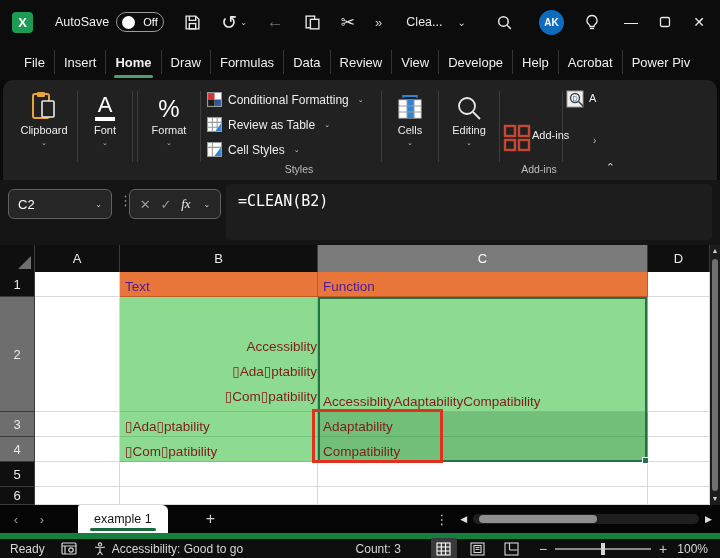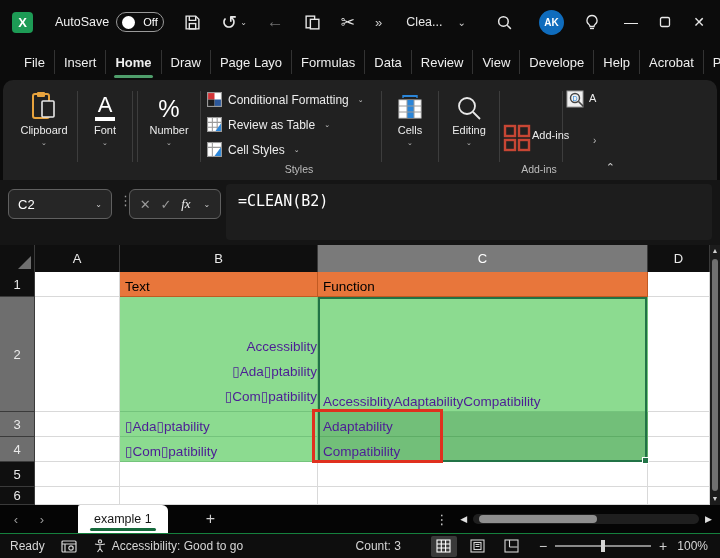--- a/index.html
+++ b/index.html
@@ -61,22 +61,22 @@
   .hdr-row { display:flex; height:27px; }
   .corner { width:35px; background:#0f0f0f; border-right:1px solid #3a3a3a; position:relative; }
   .corner::after { content:""; position:absolute; right:3px; bottom:3px; border-left:13px solid transparent; border-bottom:13px solid #6f6f6f; }
   .colh { background:#0f0f0f; color:#eaeaea; font-size:13px; display:flex; align-items:center; justify-content:center; border-right:1px solid #3a3a3a; }
   .colh.sel { background:#7a7a7a; color:#fff; }
   .w-a{width:85px;} .w-b{width:198px;} .w-c{width:330px;} .w-d{width:62px;}
   .hdr-spacer{ width:10px; background:#0f0f0f; }
   .grow { display:flex; }
   .rowh { width:35px; background:#0f0f0f; color:#eaeaea; font-size:13px; display:flex; align-items:center; justify-content:center; border-bottom:1px solid #3a3a3a; border-right:1px solid #3a3a3a; flex:none; }
   .rowh.sel { background:#6e6e6e; }
-  .cell { border-right:1px solid #d9d9d9; border-bottom:1px solid #d9d9d9; background:#fff; font-size:13.5px; color:#4c1d95; padding:0 0 2px 5px; display:flex; align-items:flex-end; overflow:hidden; white-space:nowrap; }
-  .cell.orange { background:#e8763b; border-right-color:#c05a22; border-bottom-color:#c05a22; color:#000000; }
+  .cell { border-right:1px solid #d9d9d9; border-bottom:1px solid #d9d9d9; background:#fff; font-size:13.5px; color:#7f1d1d; padding:0 0 2px 5px; display:flex; align-items:flex-end; overflow:hidden; white-space:nowrap; }
+  .cell.orange { background:#e8763b; border-right-color:#c05a22; border-bottom-color:#c05a22; color:#4c1d95; }
   .cell.green { background:#8cdb90; border-right-color:#74c47c; border-bottom-color:#74c47c; }
   .cell.green-sel { background:#72bf79; border-right-color:#5ead66; border-bottom-color:#5ead66; }
   .multiline { display:flex; flex-direction:column; justify-content:flex-end; line-height:25px; }
   .sel-outline { position:absolute; left:318px; top:52px; width:329px; height:165px; border:2px solid #217346; pointer-events:none; }
   .fill-handle { position:absolute; left:642px; top:212px; width:7px; height:7px; background:#217346; border:1px solid #fff; }
   .red-box { position:absolute; left:312px; top:164px; width:131px; height:54px; border:3px solid #e0301e; z-index:6; }
   .vscroll { position:absolute; right:0; top:0; width:10px; height:260px; background:#1c1c1c; display:flex; flex-direction:column; align-items:center; }
   .vthumb { width:6px; flex:1; margin:2px 0; background:#707070; border-radius:3px; }
   .scroll-arrow { color:#d0d0d0; font-size:7px; line-height:12px; }
 
@@ -86,21 +86,21 @@
   .sheet-tab { margin-left:26px; height:28px; background:#fff; color:#161616; font-size:12.5px; padding:0 16px; display:flex; align-items:center; position:relative; border-radius:2px 6px 0 0; }
   .sheet-tab::after { content:""; position:absolute; left:12px; right:12px; bottom:2px; height:3px; background:#15693b; border-radius:2px; }
   .add-sheet { color:#cfcfcf; font-size:16px; margin-left:38px; }
   .tab-dots { margin-left:auto; color:#cfcfcf; font-size:13px; }
   .hscroll { display:flex; align-items:center; gap:6px; margin-left:12px; margin-right:8px; }
   .htrack { width:226px; height:10px; background:#1f1f1f; border-radius:5px; position:relative; }
   .hthumb { position:absolute; left:6px; top:1px; width:118px; height:8px; background:#8f8f8f; border-radius:4px; }
   .harrow { color:#e0e0e0; font-size:9px; }
 
   
-  .statusbar { position:absolute; top:533px; left:0; right:0; height:25px; background:#0e0e0e; border-top:1px solid #15803d; display:flex; align-items:center; font-size:12px; color:#d6d6d6; }
+  .statusbar { position:absolute; top:533px; left:0; right:0; height:25px; background:#0e0e0e; border-top:6px solid #15803d; display:flex; align-items:center; font-size:12px; color:#d6d6d6; }
   .sb-item { display:flex; align-items:center; gap:5px; }
   .viewbtn { width:26px; height:21px; display:flex; align-items:center; justify-content:center; margin:0 4px; border-radius:2px; }
   .viewbtn.active { background:#3a3a3a; }
   .zoomwrap { display:flex; align-items:center; gap:8px; margin:0 10px; }
   .ztrack { width:96px; height:2px; background:#8a8a8a; position:relative; }
   .zthumb { position:absolute; left:46px; top:-5px; width:4px; height:12px; background:#d6d6d6; }
   .zsign { font-size:14px; color:#cfcfcf; }
 </style>
 </head>
 <body>
@@ -158,21 +158,20 @@
         </svg>
     </span>
     <span class="winbtn" style="margin-right:4px;">✕</span>
   </div>
 
   <div class="menubar">
     <span class="mitem">File</span>
     <span class="mitem">Insert</span>
     <span class="mitem active">Home</span>
     <span class="mitem">Draw</span>
-    <span class="mitem">Page Layo</span>
     <span class="mitem">Formulas</span>
     <span class="mitem">Data</span>
     <span class="mitem">Review</span>
     <span class="mitem">View</span>
     <span class="mitem">Develope</span>
     <span class="mitem">Help</span>
     <span class="mitem">Acrobat</span>
     <span class="mitem" style="border-right:none;">Power Piv</span>
 
   </div>
@@ -197,21 +196,21 @@
         </div>
       <div class="blabel">Font</div>
       <div class="bchev">⌄</div>
     </div>
     <div class="rdiv"></div>
     <div class="rdiv"></div>
     <div class="bigbtn" style="width:58px;">
       <div class="bigicon">
           <span class="pct">%</span>
         </div>
-      <div class="blabel">Number</div>
+      <div class="blabel">Format</div>
       <div class="bchev">⌄</div>
     </div>
     <div class="rdiv"></div>
     <div class="styles-group">
       <div class="srow">
         <svg width="15" height="15" viewBox="0 0 14 14">
             <rect x="0.5" y="0.5" width="13" height="13" fill="#fff" stroke="#9a9a9a"></rect>
             <rect x="1" y="1" width="6" height="6" fill="#d13438"></rect>
             <rect x="7" y="7" width="6" height="6" fill="#2b579a"></rect>
             <rect x="1" y="7" width="6" height="6" fill="#1b1b1b"></rect>

